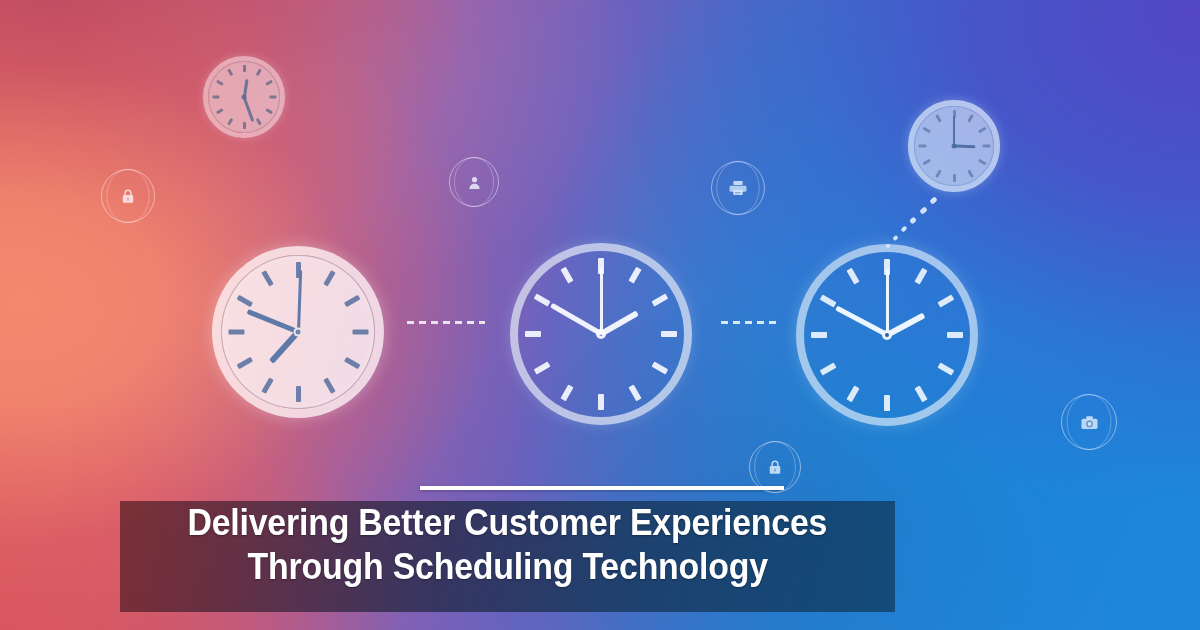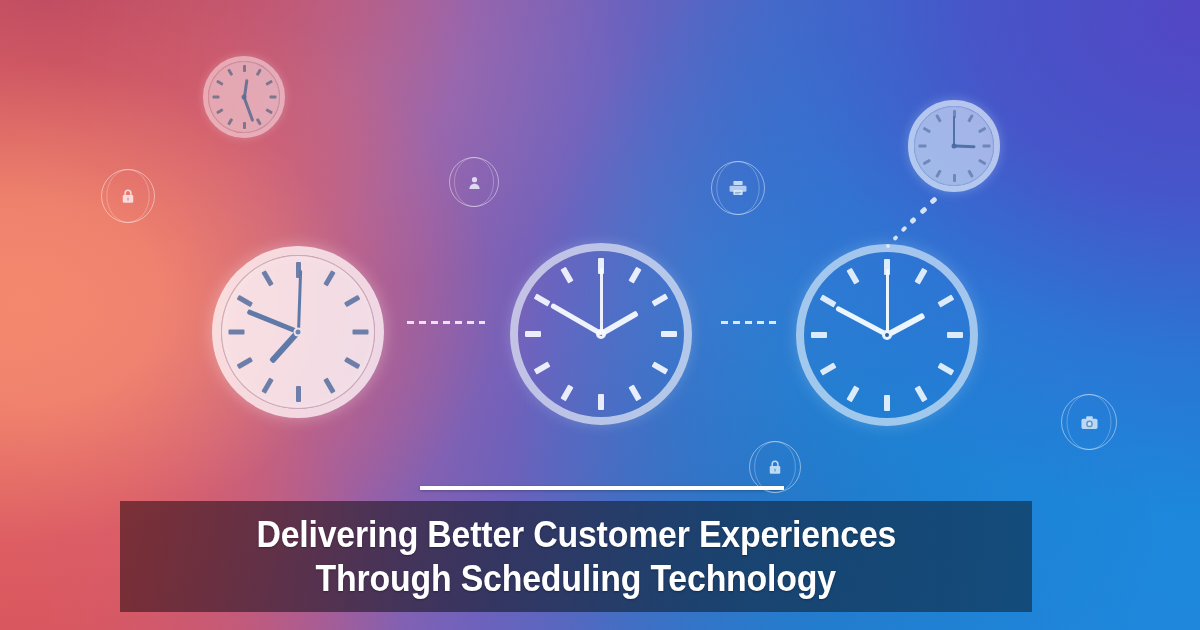--- a/index.html
+++ b/index.html
@@ -145,24 +145,24 @@
 
   
   #rule {
     position:absolute; left:420px; top:486px;
     width:364px; height:4px;
     background:#ffffff;
     box-shadow:0 1px 3px rgba(0,0,0,0.25);
   }
   #band {
     position:absolute; left:120px; top:501px;
-    width:912px; height:111px;
+    width:775px; height:111px;
     background:linear-gradient(100deg, rgba(96,34,40,0.78) 0%, rgba(72,38,58,0.80) 18%, rgba(40,44,78,0.82) 42%, rgba(23,55,92,0.82) 65%, rgba(16,62,100,0.80) 100%);
     display:flex; flex-direction:column;
-    align-items:center; justify-content:center;
+    align-items:center; justify-content:flex-start;
   }
   #band .line {
     color:#ffffff;
     font-family:"Liberation Sans Narrow","Liberation Sans", sans-serif;
     font-weight:bold;
     font-size:36px;
     line-height:44px;
     letter-spacing:-0.2px;
     white-space:nowrap;
     transform:scaleX(0.94);

